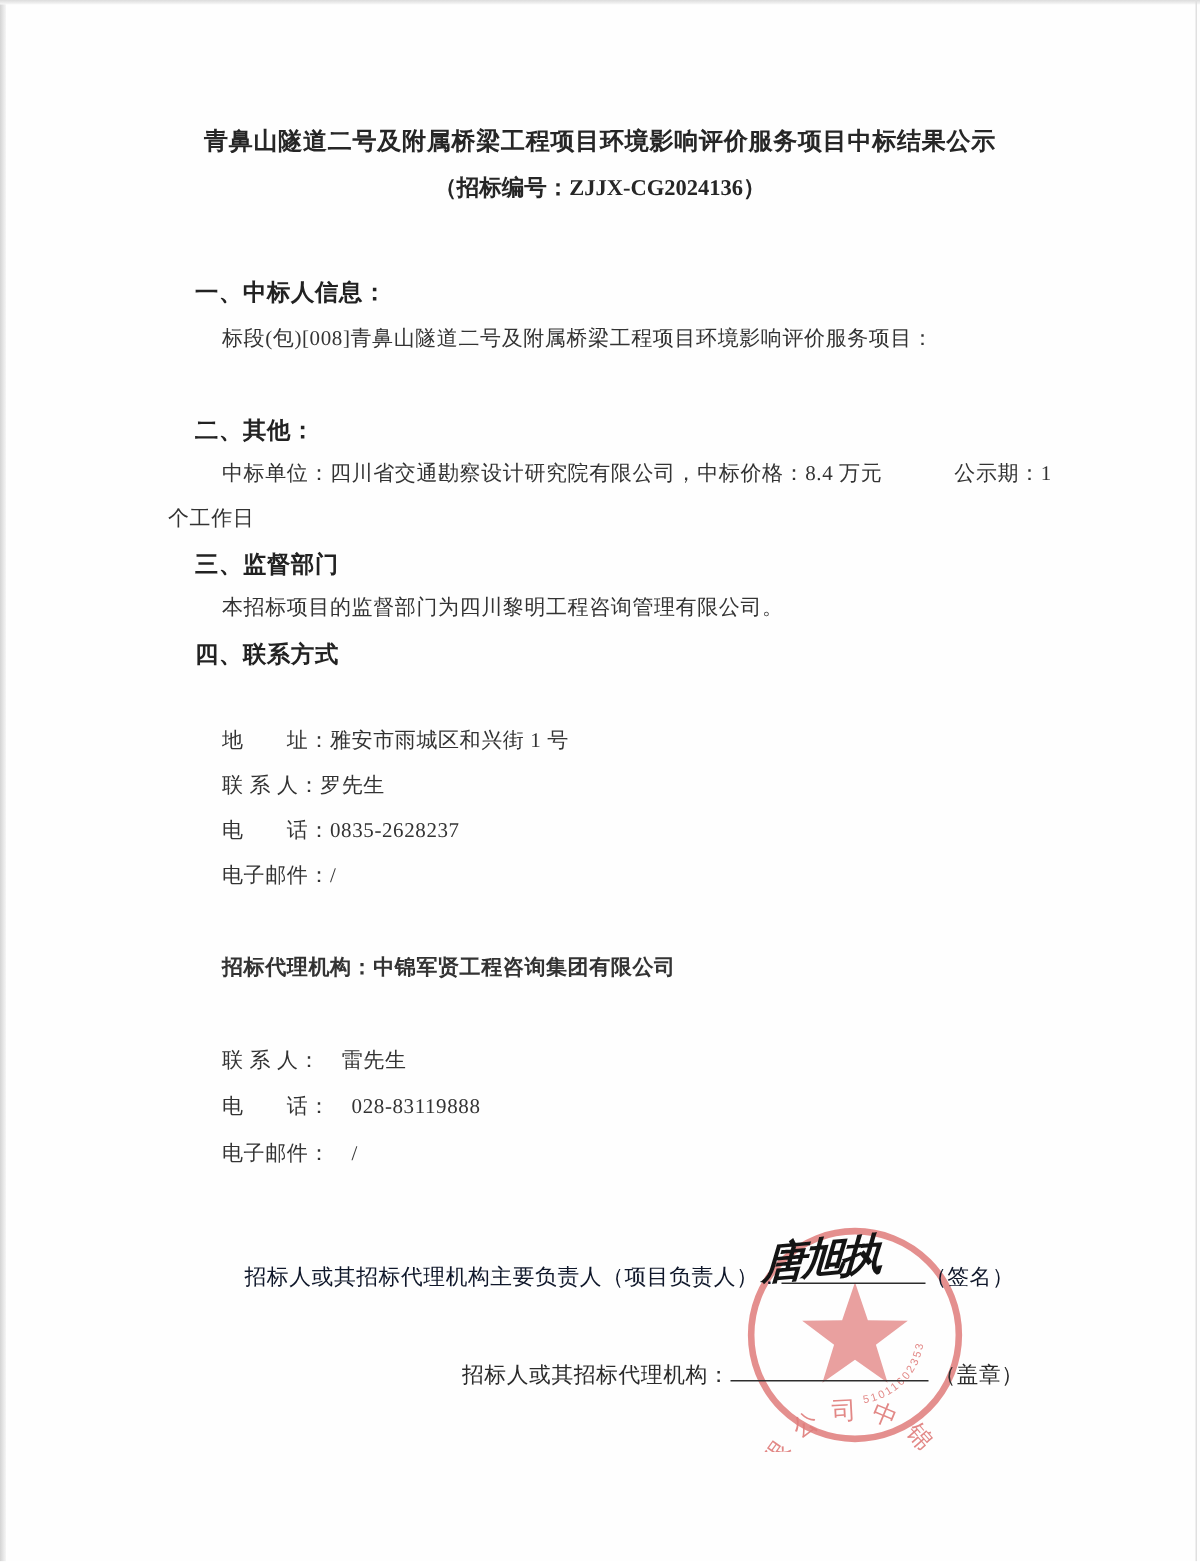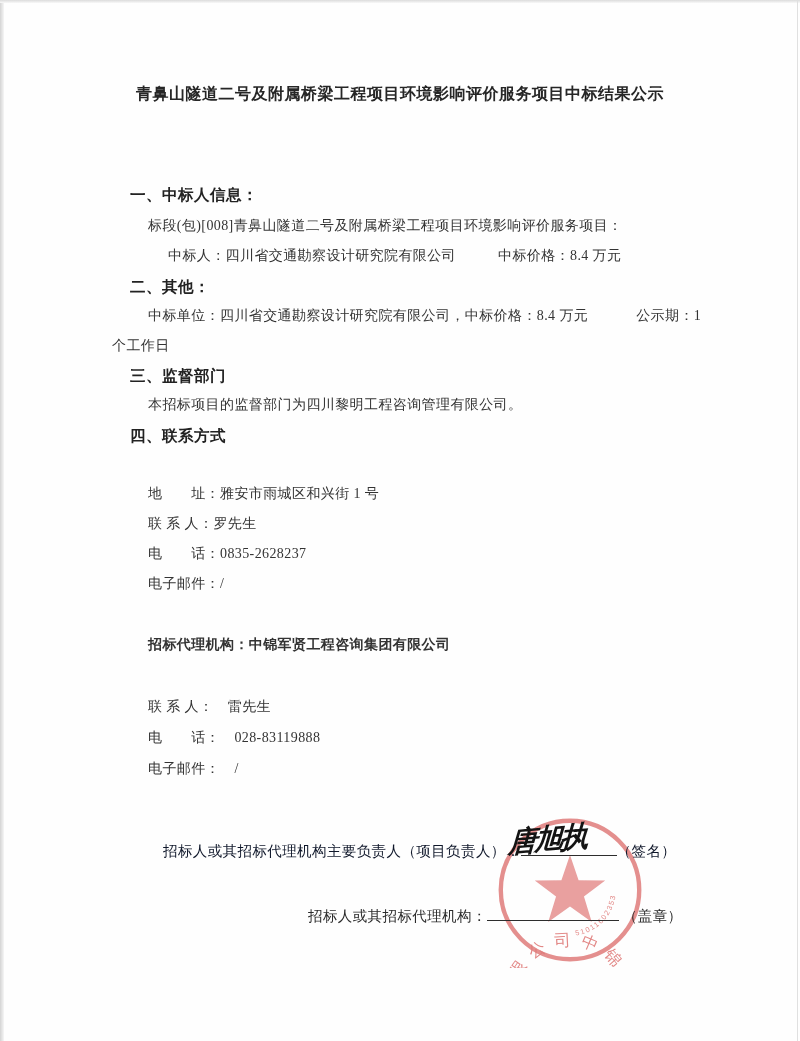--- a/index.html
+++ b/index.html
@@ -51,26 +51,24 @@
 </style>
 </head>
 <body>
 
 <div class="page">
   <div class="edge-l"></div>
   <div class="edge-t"></div>
   <div class="edge-r"></div>
 
   <div class="abs doc-title">青鼻山隧道二号及附属桥梁工程项目环境影响评价服务项目中标结果公示</div>
+  <div class="abs doc-subtitle">（招标编号：ZJJX-CG2024136）</div>
 
   <div class="abs sec-h" style="left:130px; top:185px;">一、中标人信息：</div>
   <div class="abs body-t" style="left:148px; top:217px;">标段(包)[008]青鼻山隧道二号及附属桥梁工程项目环境影响评价服务项目：</div>
-  <div class="abs body-t" style="left:168px; top:247px;">
-    <span>中标人：</span><span>四川省交通勘察设计研究院有限公司</span><span style="margin-left:42px;">中标价格：</span><span>8.4 万元</span>
-  </div>
 
   <div class="abs sec-h" style="left:130px; top:277px;">二、其他：</div>
   <div class="abs body-t" style="left:148px; top:307px;">
     <span>中标单位：四川省交通勘察设计研究院有限公司，中标价格：8.4 万元</span><span style="margin-left:48px;">公示期：1</span>
   </div>
   <div class="abs body-t" style="left:112px; top:337px;">个工作日</div>
 
   <div class="abs sec-h" style="left:130px; top:366px;">三、监督部门</div>
   <div class="abs body-t" style="left:148px; top:396px;">本招标项目的监督部门为四川黎明工程咨询管理有限公司。</div>
 

